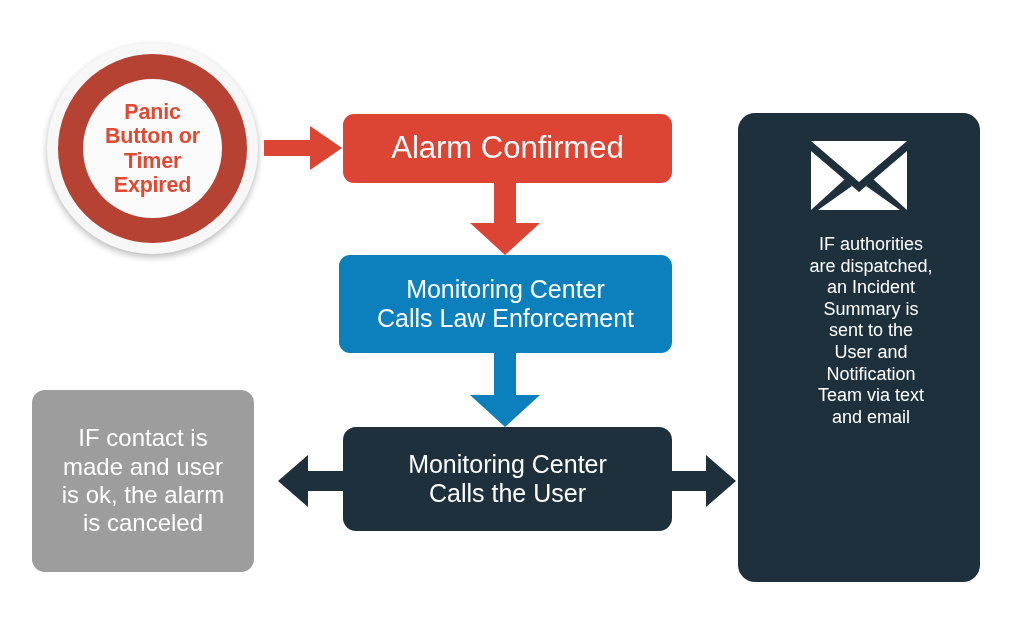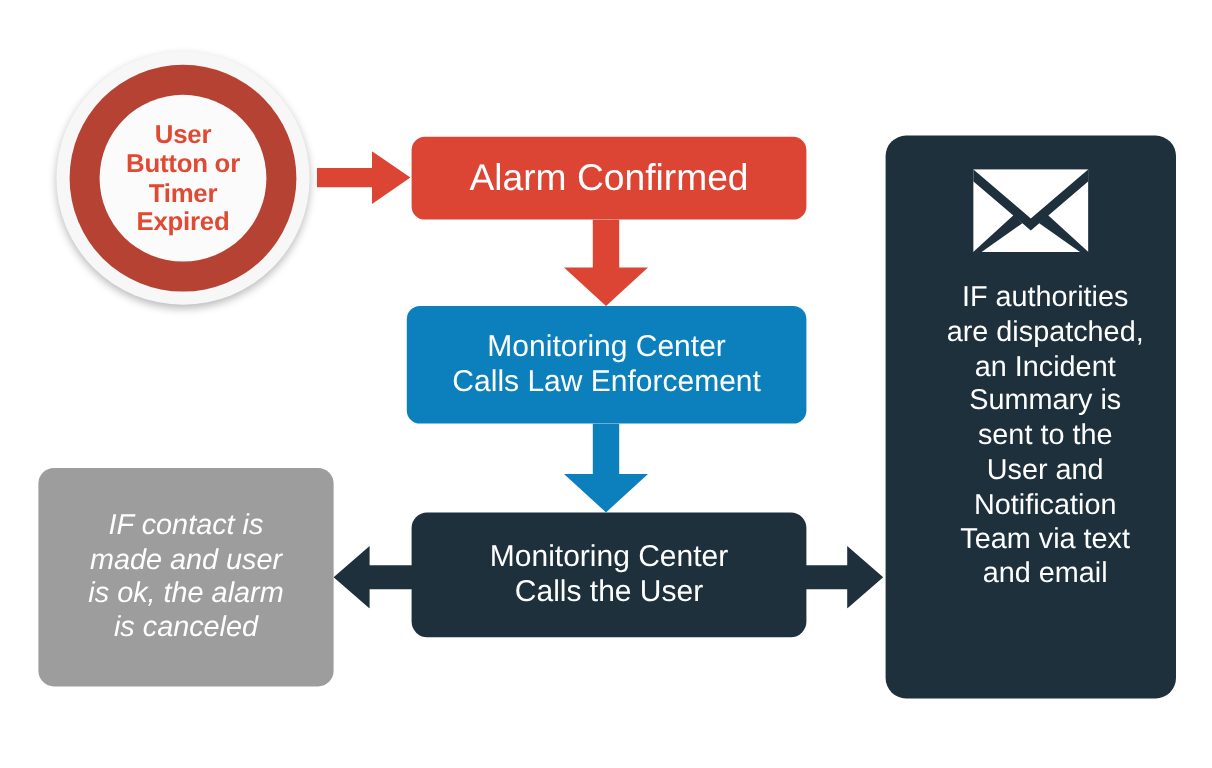--- a/index.html
+++ b/index.html
@@ -103,41 +103,40 @@
     width: 329px;
     height: 104px;
     background: #1d303c;
     border-radius: 13px;
   }
   #box-calluser .box-text { font-size: 25px; }
 
   #box-cancel {
     left: 32px;
     top: 390px;
-    width: 246px;
+    width: 222px;
     height: 182px;
     background: #9d9d9d;
     border-radius: 13px;
-    font-style: italic;
   }
   #box-cancel .box-text { font-size: 24px; }
 
   #panel-notify {
     left: 738px;
     top: 113px;
     width: 242px;
     height: 469px;
     background: #1d303c;
     border-radius: 17px;
     flex-direction: column;
     justify-content: flex-start;
     padding-top: 28px;
   }
   #panel-notify .panel-text {
-    font-size: 24px;
+    font-size: 18px;
     line-height: 1.2;
     white-space: pre-line;
     margin-top: 24px;
     padding: 0 6px;
     margin-left: 24px;
   }
 
   
   .envelope-icon {
     width: 96px;
@@ -156,21 +155,21 @@
   #arrow-calluser-right  { left: 666px; top: 455px; }
 </style>
 </head>
 <body>
 
 <div id="canvas">
 
   <div class="circle-outer"></div>
   <div class="circle-ring"></div>
   <div class="circle-inner">
-    <div class="circle-label">User
+    <div class="circle-label">Panic
 Button or
 Timer
 Expired</div>
   </div>
 
   <div class="arrow" id="arrow-circle-to-alarm">
     <svg width="78" height="44" viewBox="0 0 78 44" xmlns="http://www.w3.org/2000/svg">
       <path d="M0 14 H46 V0 L78 22 L46 44 V30 H0 Z" fill="#dc4434"></path>
     </svg>
   </div>

